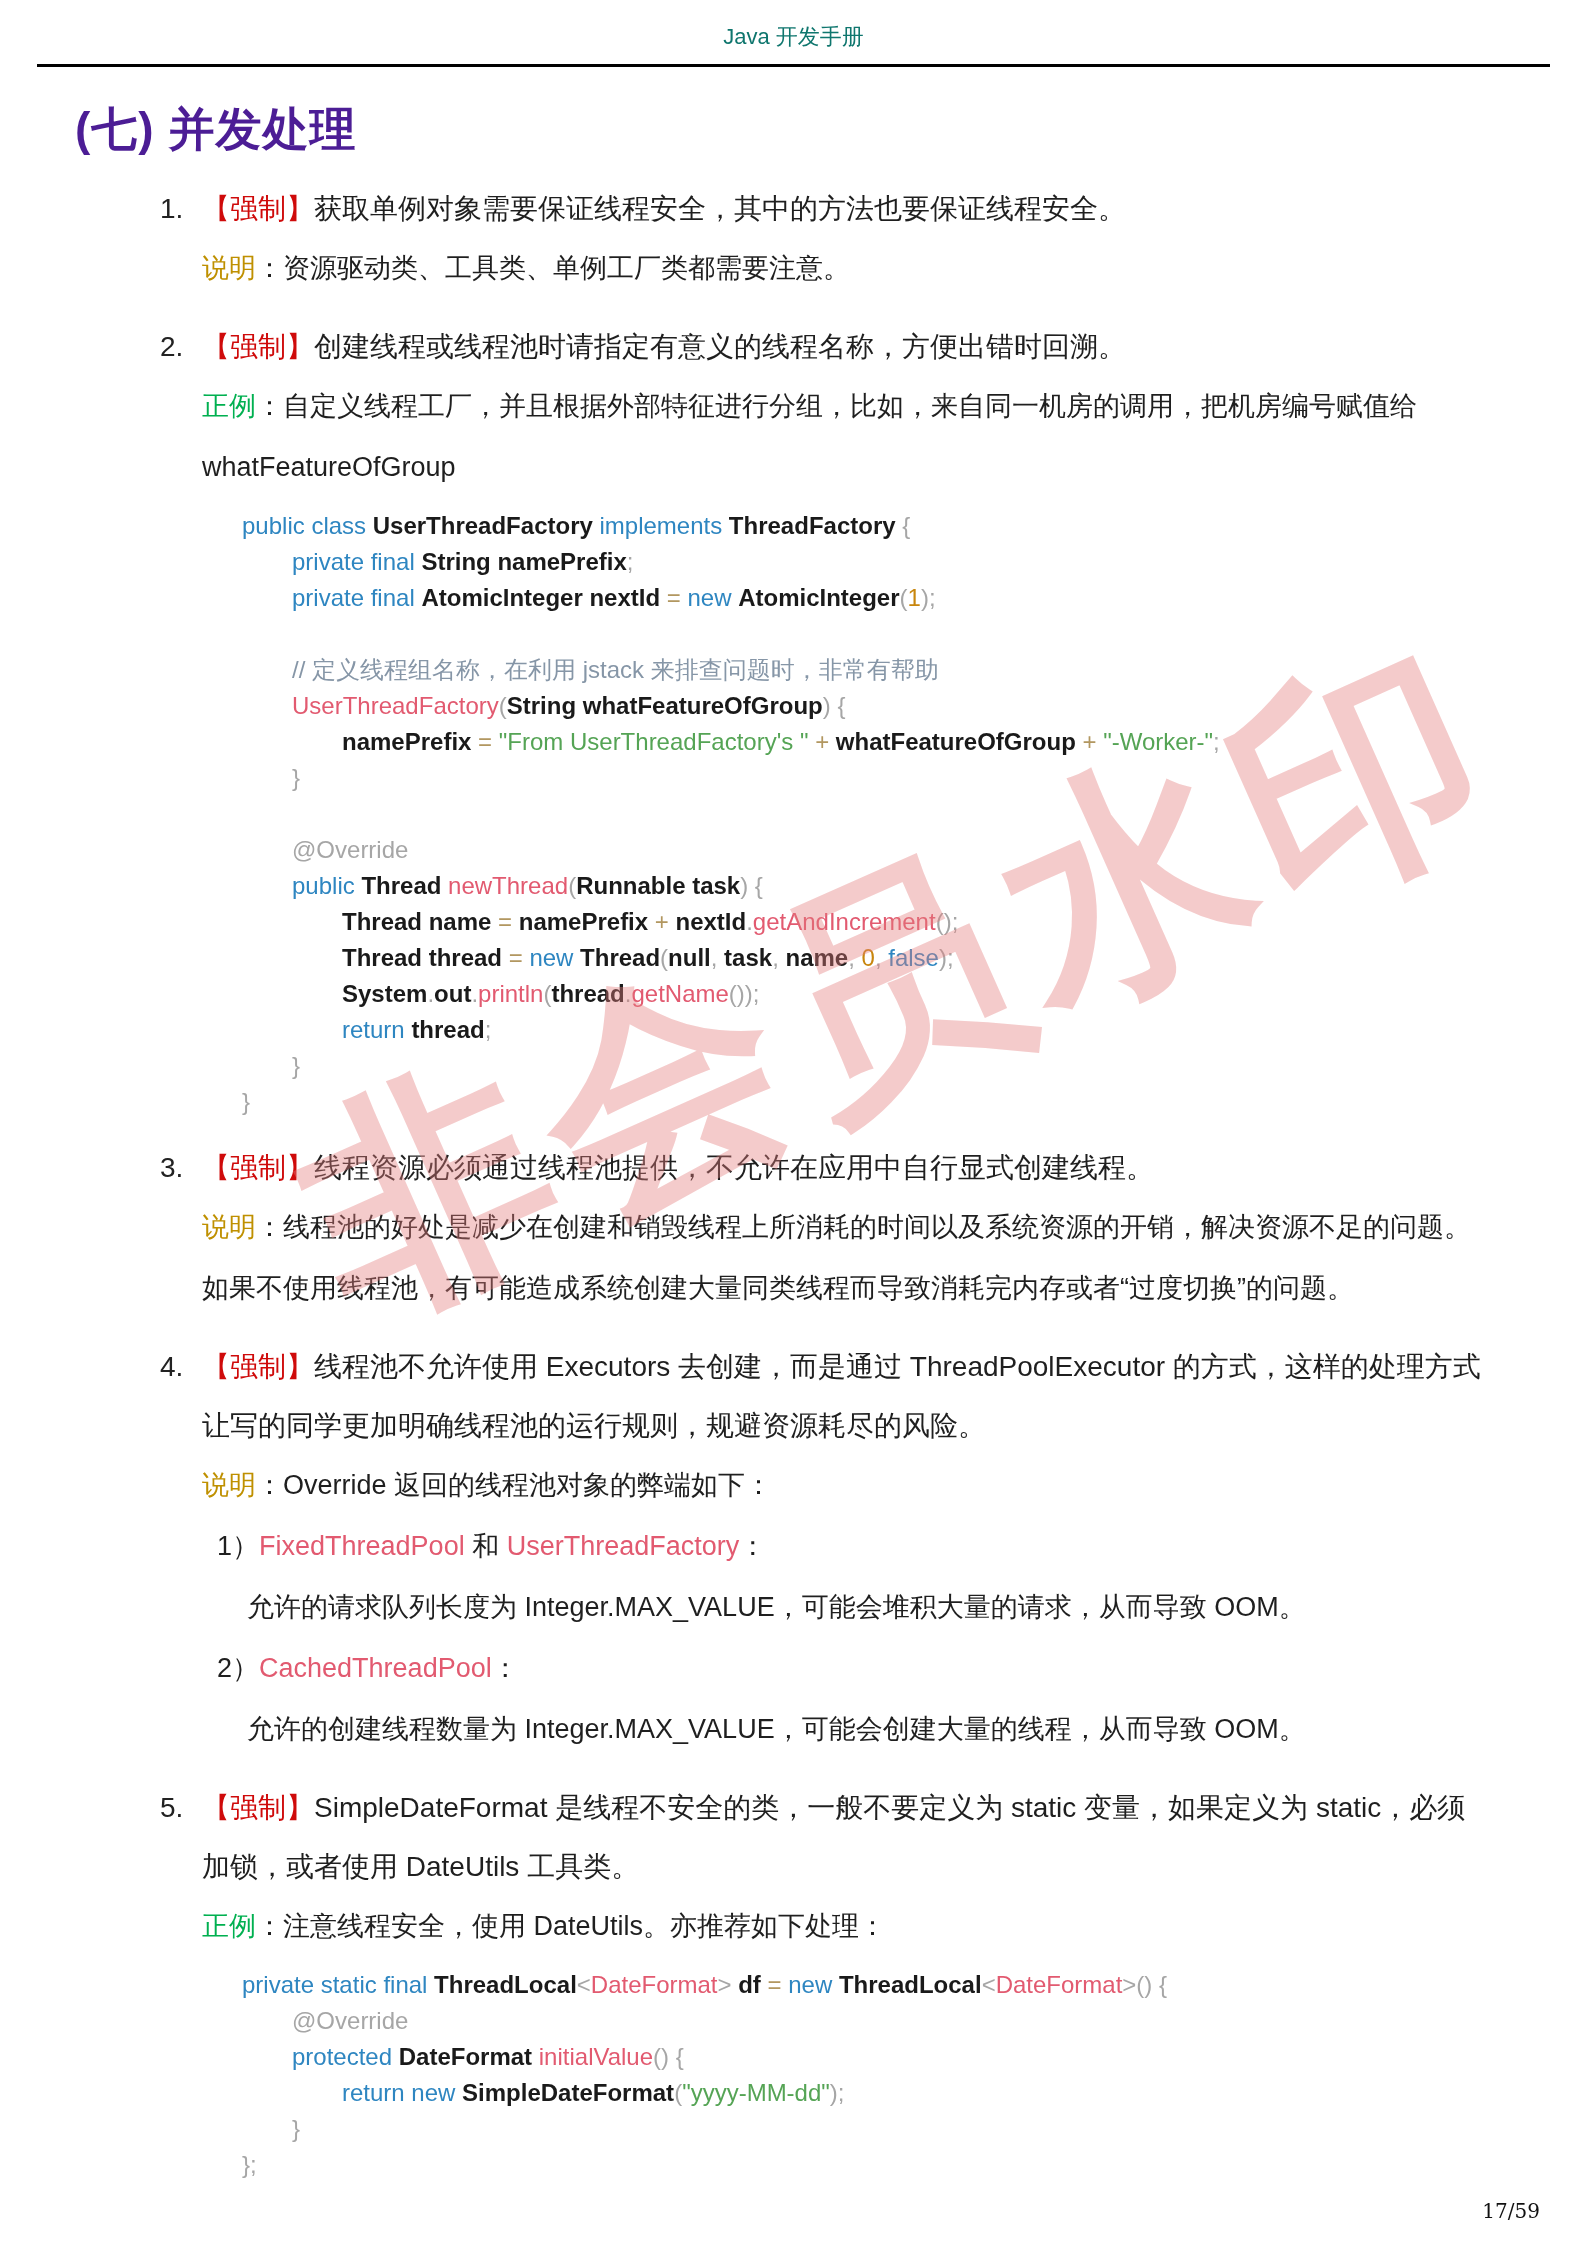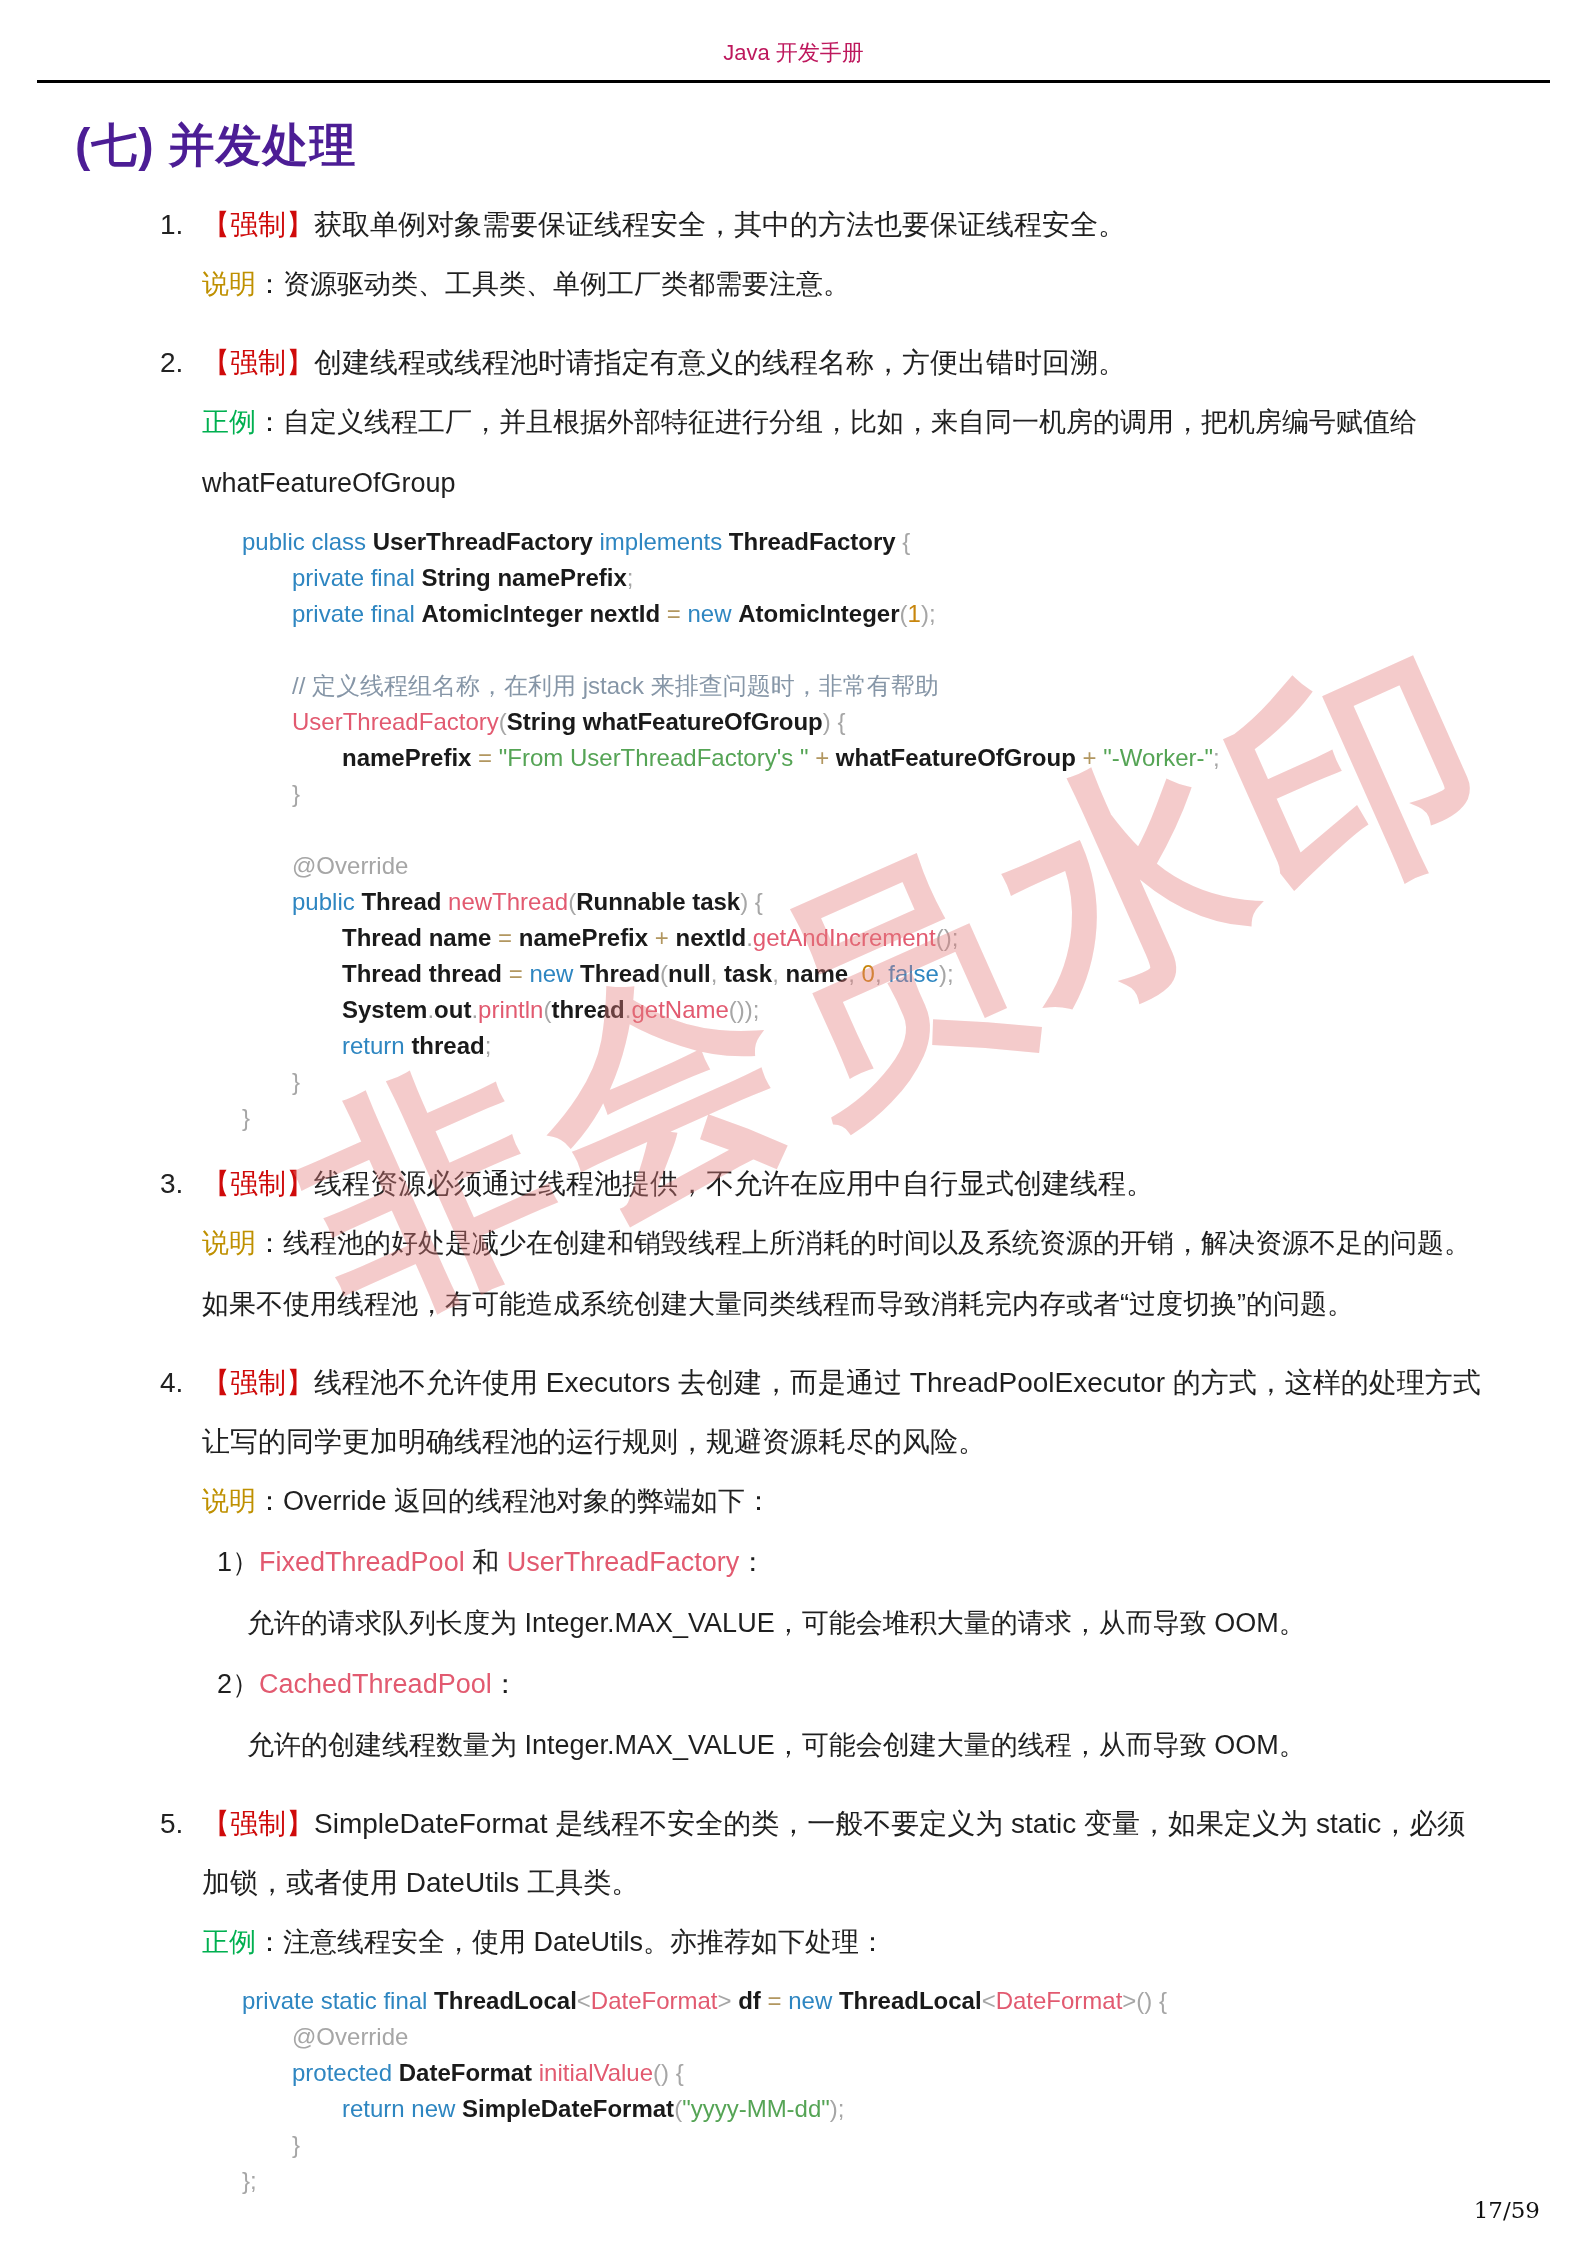--- a/index.html
+++ b/index.html
@@ -1,18 +1,18 @@
 <!DOCTYPE html>
 <html><head>
 <meta charset="utf-8">
 <style>
   html,body{margin:0;padding:0;background:#ffffff;}
   .page{position:relative;width:1587px;height:2245px;background:#fff;overflow:hidden;
         font-family:"Liberation Sans",sans-serif;color:#1f1f1f;}
-  .doc-header{padding-top:38px;text-align:center;font-size:22px;color:#be185d;}
+  .doc-header{padding-top:22px;text-align:center;font-size:22px;color:#0f766e;}
   .header-rule{height:0;border-top:3px solid #000;margin:12px 37px 0 37px;}
   .section-title{margin:30px 0 0 75px;font-size:46px;font-weight:bold;color:#4c1d95;
                  line-height:1.4;letter-spacing:1px;}
   .items{margin:14px 105px 0 160px;}
   .item{display:flex;margin-top:18px;}
   .item-num{flex:0 0 42px;font-size:28px;line-height:59px;color:#222;}
   .item-body{flex:1;min-width:0;}
   .rule{font-size:28px;font-weight:normal;line-height:59px;color:#1f1f1f;}
   .tag-mandatory{color:#cf0a0a;}
   .para{font-size:27px;line-height:61px;font-weight:normal;color:#1f1f1f;}
@@ -31,21 +31,21 @@
   .tk-op{color:#b29760;}
   .tk-pun{color:#a6a6a6;}
   .tk-ann{color:#a6a6a6;}
   .tk-com{color:#8696a7;}
   .tk-pln{color:#1a1a1a;font-weight:bold;}
   .watermark{position:absolute;left:900px;top:985px;
              transform:translate(-50%,-50%) rotate(-24deg);
              font-size:240px;font-weight:bold;letter-spacing:14px;
              color:rgba(228,124,124,0.40);white-space:nowrap;z-index:3;pointer-events:none;}
   .page-number{position:absolute;right:47px;bottom:22px;
-               font-family:"DejaVu Serif",serif;font-size:23px;color:#111;}
+               font-family:"DejaVu Serif",serif;font-size:20px;color:#111;}
 </style>
 </head>
 <body>
 
 <div class="page">
 
   <div class="doc-header">
     <span>Java 开发手册</span>
   </div>
   <div class="header-rule"></div>

